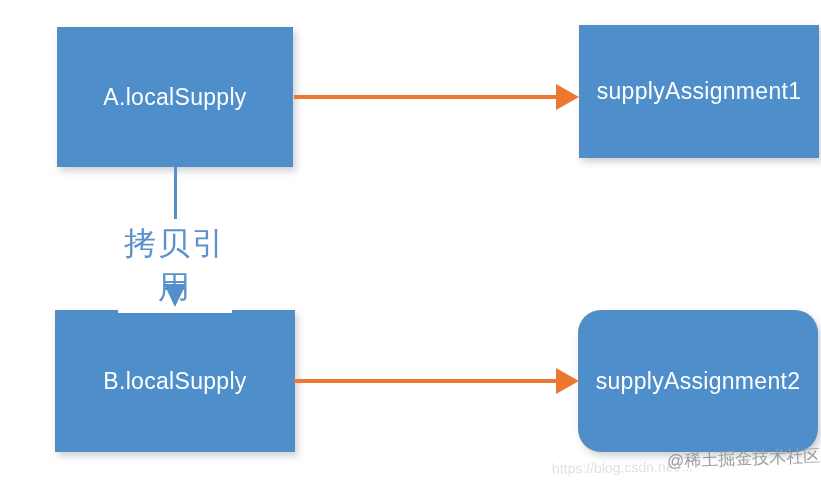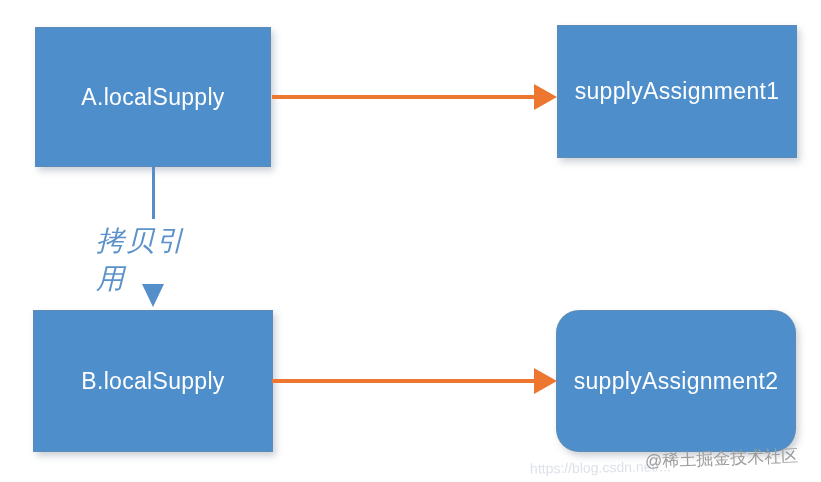--- a/index.html
+++ b/index.html
@@ -10,20 +10,21 @@
     width: 821px;
     height: 482px;
     position: relative;
     overflow: hidden;
     background: var(--background, #ffffff);
     font-family: "Liberation Sans", sans-serif;
   }
   .canvas {
     position: absolute;
     inset: 0;
+    margin-left: 22px;
   }
   .node {
     position: absolute;
     background: var(--box-fill, #4E8FCB);
     color: var(--box-text, #ffffff);
     display: flex;
     align-items: center;
     justify-content: center;
     font-size: 23px;
     letter-spacing: 0.3px;
@@ -75,23 +76,23 @@
     border-right: 11px solid transparent;
   }
   #edge2-label {
     position: absolute;
     left: 96px;
     top: 219px;
     width: 114px;
     padding: 3px 0;
     background: var(--background, #ffffff);
     color: var(--edge-label-blue, #5B92CB);
-    font-size: 28px;
+    font-size: 32px;
     letter-spacing: 2px;
-    font-style: italic;
+    text-align: center;
   }
 
   #watermark-url {
     position: absolute;
     left: 530px;
     top: 458px;
     width: 300px;
     color: var(--watermark-faint, #DCE2E9);
     font-size: 14px;
     white-space: nowrap;

